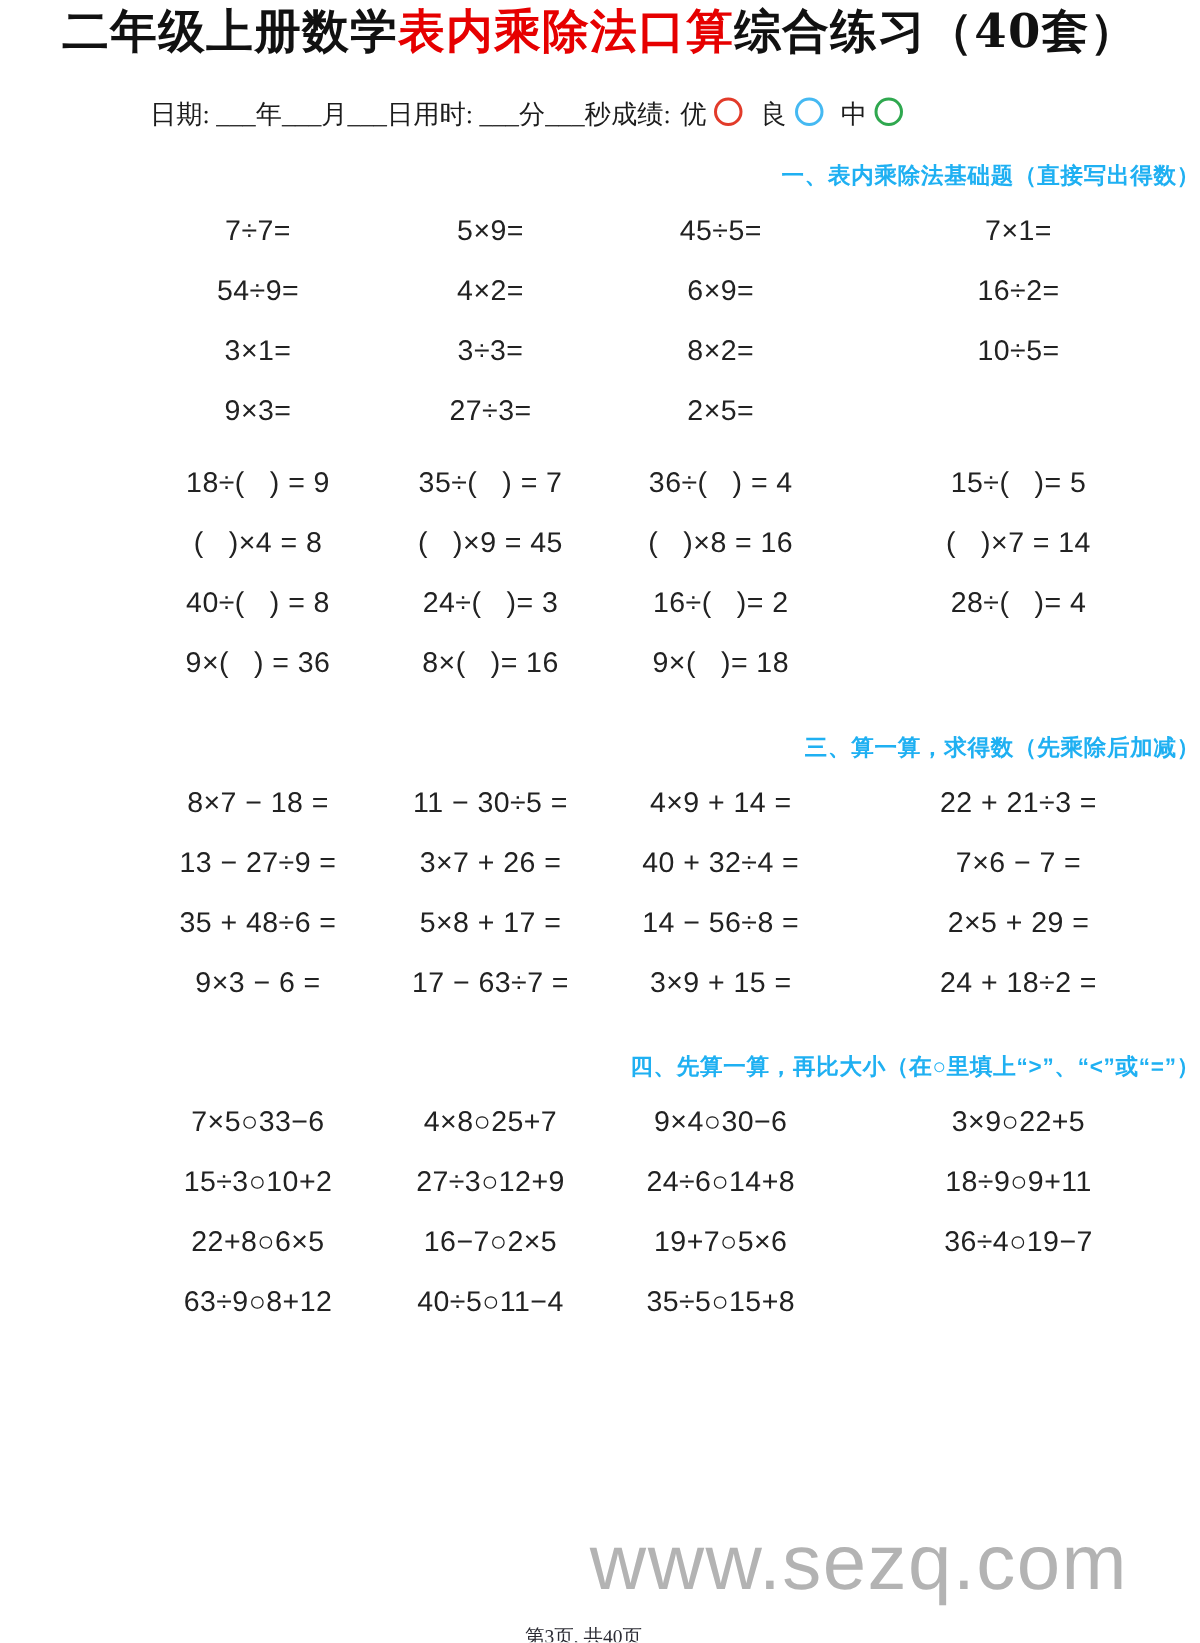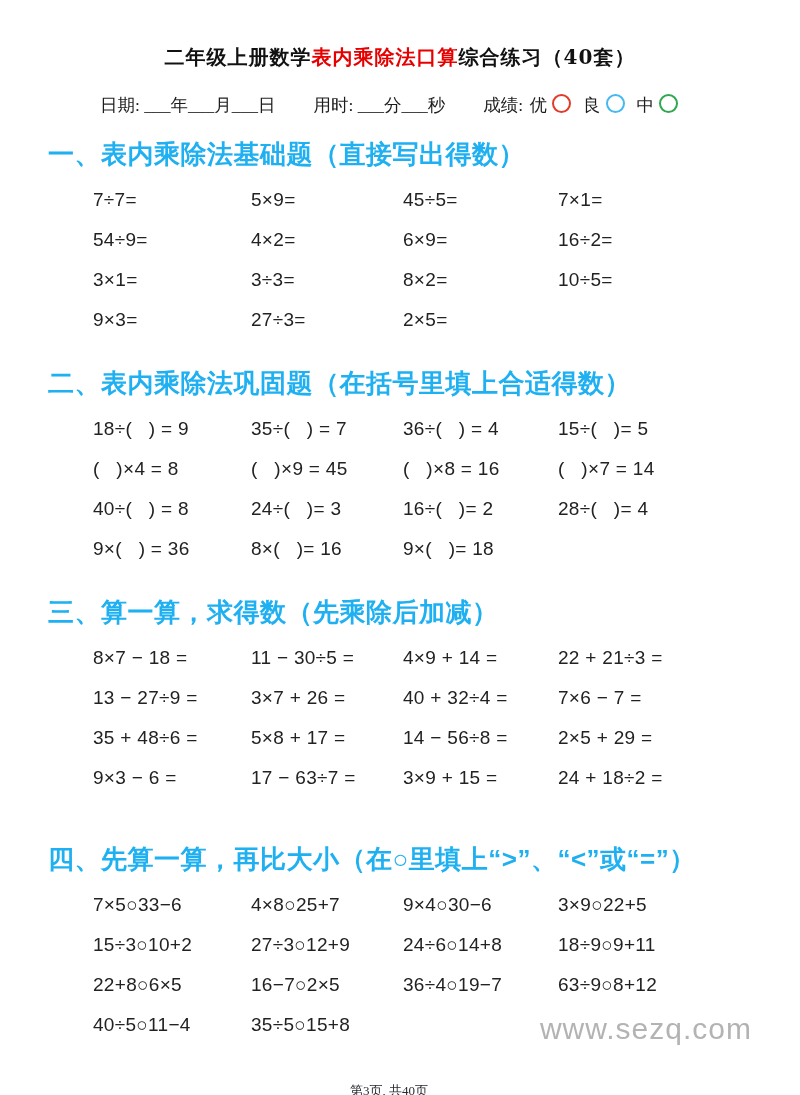--- a/index.html
+++ b/index.html
@@ -7,66 +7,66 @@
     position: relative;
     width: 800px;
     height: 1095px;
     background: #ffffff;
     overflow: hidden;
     font-family: "Liberation Sans", "DejaVu Sans", sans-serif;
     color: #1c1c1c;
   }
   .title {
     margin: 0;
-    padding-top: 44px;
     text-align: center;
     font-family: "DejaVu Serif", "Liberation Serif", serif;
     font-weight: 900;
-    font-size: 20px;
+    font-size: 31px;
     letter-spacing: 1px;
     color: #111111;
     white-space: nowrap;
   }
   .title .red { color: var(--title-red, #e60000); }
   .meta {
     margin: 22px 0 0 100px;
     font-family: "Liberation Serif", "DejaVu Serif", serif;
     font-size: 17.5px;
     color: #1c1c1c;
     display: flex;
     align-items: center;
-    gap: 38px;
     white-space: pre;
   }
   .score { display: inline-flex; align-items: flex-end; }
   .ring {
     display: inline-block;
     width: 15px; height: 15px;
     border: 2.2px solid #000;
     border-radius: 50%;
     margin: 0 10px 0 5px;
     vertical-align: -2px;
   }
   .grade-label { margin-left: 2px; }
   section { margin: 0; }
   .sec-heading {
     margin: 0 0 0 48px;
-    font-size: 26px;
+    font-size: 15px;
     font-weight: bold;
     color: var(--heading-color, #1fb0f2);
     letter-spacing: 0.5px;
+    text-align: right;
   }
   .sec-1 .sec-heading { margin-top: 20px; }
   .sec-2 .sec-heading { margin-top: 26px; }
   .sec-3 .sec-heading { margin-top: 26px; }
-  .sec-4 .sec-heading { margin-top: 44px; }
+  .sec-4 .sec-heading { margin-top: 26px; }
   .problems {
     margin: 8px 0 0 93px;
     display: grid;
     grid-template-columns: 158px 152px 155px auto;
+    text-align: center;
   }
   .cell {
     height: 40px;
     line-height: 40px;
     font-size: 19px;
     color: #222222;
     white-space: pre;
     letter-spacing: 0.3px;
   }
   .page-num {
@@ -74,21 +74,21 @@
     left: 350px;
     top: 1082px;
     font-family: "Liberation Serif", "DejaVu Serif", serif;
     font-size: 13px;
     color: #2b2b33;
   }
   .watermark {
     position: absolute;
     right: 48px;
     top: 1012px;
-    font-size: 30px;
+    font-size: 52px;
     color: #b3b3b3;
     letter-spacing: 1px;
     font-family: "Liberation Sans", "DejaVu Sans", sans-serif;
   }
 </style>
 </head>
 <body>
 
 <div class="page">
 
@@ -115,21 +115,20 @@
         <div class="cell">3÷3=</div>
         <div class="cell">8×2=</div>
         <div class="cell">10÷5=</div>
         <div class="cell">9×3=</div>
         <div class="cell">27÷3=</div>
         <div class="cell">2×5=</div>
       </div>
   </section>
 
   <section class="sec-2">
-    <h2 class="sec-heading">二、表内乘除法巩固题（在括号里填上合适得数）</h2>
     <div class="problems">
         <div class="cell">18÷(   ) = 9</div>
         <div class="cell">35÷(   ) = 7</div>
         <div class="cell">36÷(   ) = 4</div>
         <div class="cell">15÷(   )= 5</div>
         <div class="cell">(   )×4 = 8</div>
         <div class="cell">(   )×9 = 45</div>
         <div class="cell">(   )×8 = 16</div>
         <div class="cell">(   )×7 = 14</div>
         <div class="cell">40÷(   ) = 8</div>
@@ -170,20 +169,21 @@
         <div class="cell">7×5○33−6</div>
         <div class="cell">4×8○25+7</div>
         <div class="cell">9×4○30−6</div>
         <div class="cell">3×9○22+5</div>
         <div class="cell">15÷3○10+2</div>
         <div class="cell">27÷3○12+9</div>
         <div class="cell">24÷6○14+8</div>
         <div class="cell">18÷9○9+11</div>
         <div class="cell">22+8○6×5</div>
         <div class="cell">16−7○2×5</div>
+        <div class="cell">19+7○5×6</div>
         <div class="cell">36÷4○19−7</div>
         <div class="cell">63÷9○8+12</div>
         <div class="cell">40÷5○11−4</div>
         <div class="cell">35÷5○15+8</div>
       </div>
   </section>
 
   <div class="page-num">第3页, 共40页</div>
   <div class="watermark">www.sezq.com</div>
 

